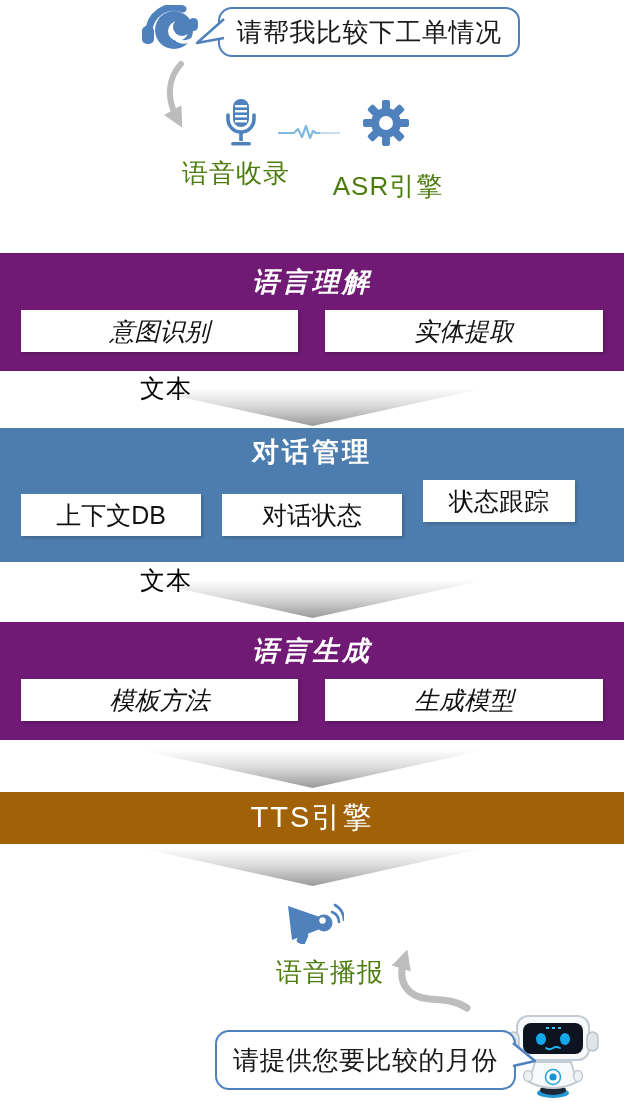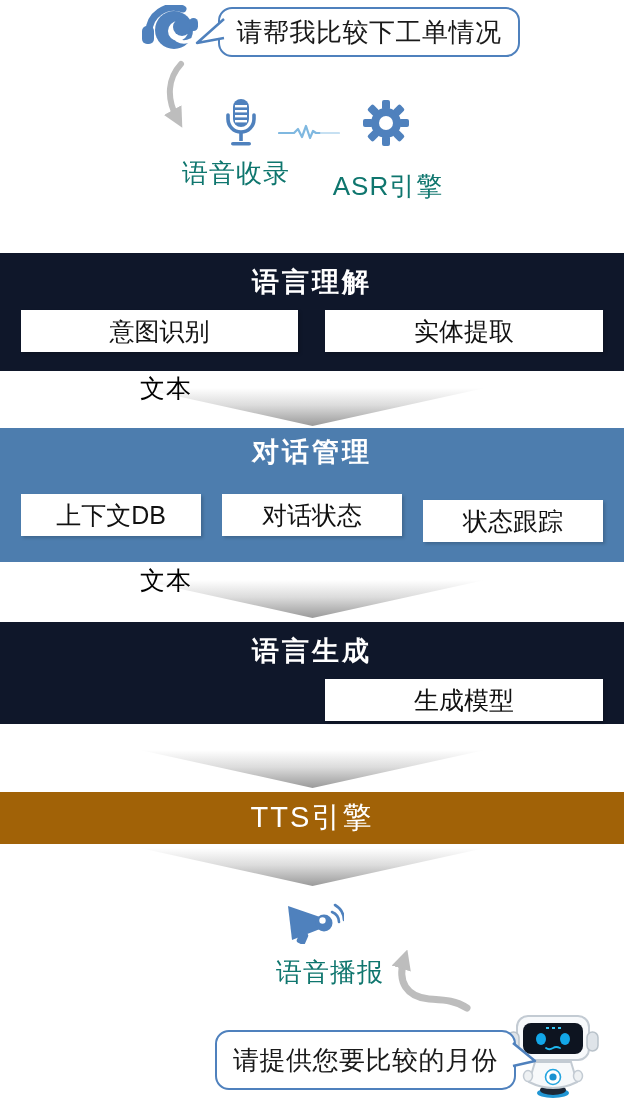--- a/index.html
+++ b/index.html
@@ -21,36 +21,36 @@
   .banner{position:absolute;left:0;width:624px;}
   .banner-title{
     position:absolute;left:0;right:0;top:0;display:flex;align-items:center;justify-content:center;
     color:#ffffff;font-size:27px;font-weight:bold;letter-spacing:3px;
   }
   .wbox{
     position:absolute;background:#ffffff;height:42px;
     display:flex;align-items:center;justify-content:center;
     font-size:25px;color:#111;box-shadow:2px 2px 3px rgba(0,0,0,0.18);
   }
-  .teal{background:#0f172a;}
+  .teal{background:#701a75;font-style:italic;}
   .blue{background:#4d7dae;}
   .tts-bar{
     position:absolute;left:0;top:792px;width:624px;height:52px;background:#a16207;
     display:flex;align-items:center;justify-content:center;
     color:#fff;font-size:29px;letter-spacing:2px;
   }
 
   
   .chev{position:absolute;left:140px;width:345px;height:38px;}
   .chev-label{
     position:absolute;left:140px;width:345px;text-align:left;
     font-size:25px;color:#000;z-index:3;letter-spacing:1px;
   }
 
-  .icon-label{position:absolute;text-align:center;font-size:26px;color:#0f766e;letter-spacing:1px;}
+  .icon-label{position:absolute;text-align:center;font-size:26px;color:#4d7c0f;letter-spacing:1px;}
 </style>
 </head>
 <body>
 
 <div class="canvas">
 
   <svg width="0" height="0" style="position:absolute" aria-hidden="true">
     <defs>
       <linearGradient id="chevGrad" x1="0" y1="0" x2="0" y2="1">
         <stop offset="0" stop-color="#ffffff"></stop>
@@ -127,30 +127,31 @@
 
   <div class="chev-label" style="top:372px">文本</div>
   <svg class="chev" style="top:388px" viewBox="0 0 345 38">
     <polygon points="0,0 172.5,38 345,0" fill="url(#chevGrad)"></polygon>
   </svg>
 
   <div class="banner blue" style="top:428px;height:134px">
     <div class="banner-title" style="height:48px">对话管理</div>
     <div class="wbox" style="top:66px;left:21px;width:180px">上下文DB</div>
     <div class="wbox" style="top:66px;left:222px;width:180px">对话状态</div>
-    <div class="wbox" style="top:72px;left:423px;width:180px">状态跟踪</div>
+    <div class="wbox" style="top:52px;left:423px;width:152px">状态跟踪</div>
   </div>
 
   <div class="chev-label" style="top:564px">文本</div>
   <svg class="chev" style="top:580px" viewBox="0 0 345 38">
     <polygon points="0,0 172.5,38 345,0" fill="url(#chevGrad)"></polygon>
   </svg>
 
-  <div class="banner teal" style="top:622px;height:102px">
+  <div class="banner teal" style="top:622px;height:118px">
     <div class="banner-title" style="height:57px">语言生成</div>
+    <div class="wbox" style="top:57px;left:21px;width:277px">模板方法</div>
     <div class="wbox" style="top:57px;left:325px;width:278px">生成模型</div>
   </div>
 
   <svg class="chev" style="top:750px" viewBox="0 0 345 38">
     <polygon points="0,0 172.5,38 345,0" fill="url(#chevGrad)"></polygon>
   </svg>
 
   <div class="tts-bar">
     <span>TTS引擎</span>
   </div>

